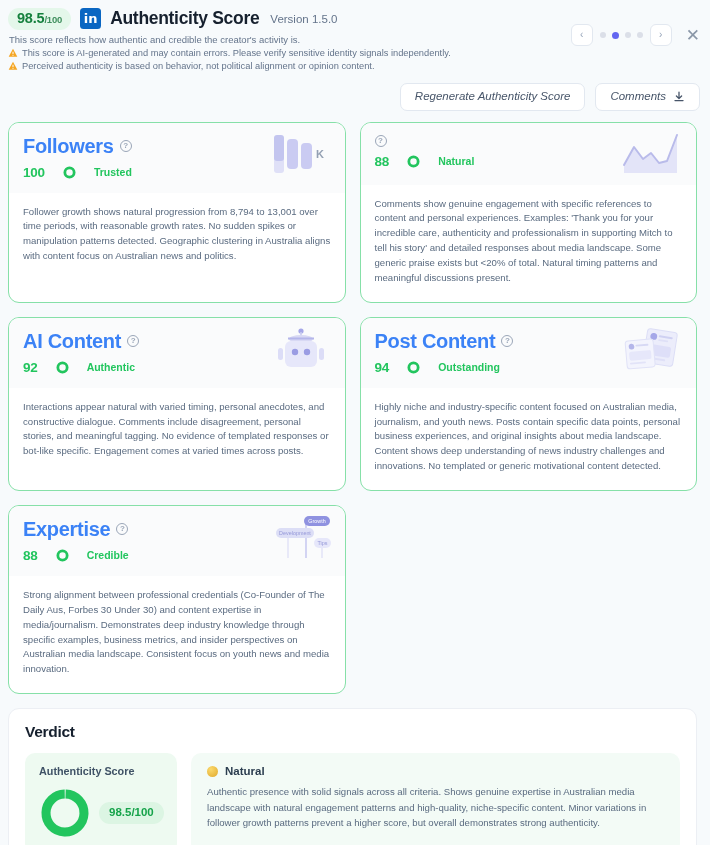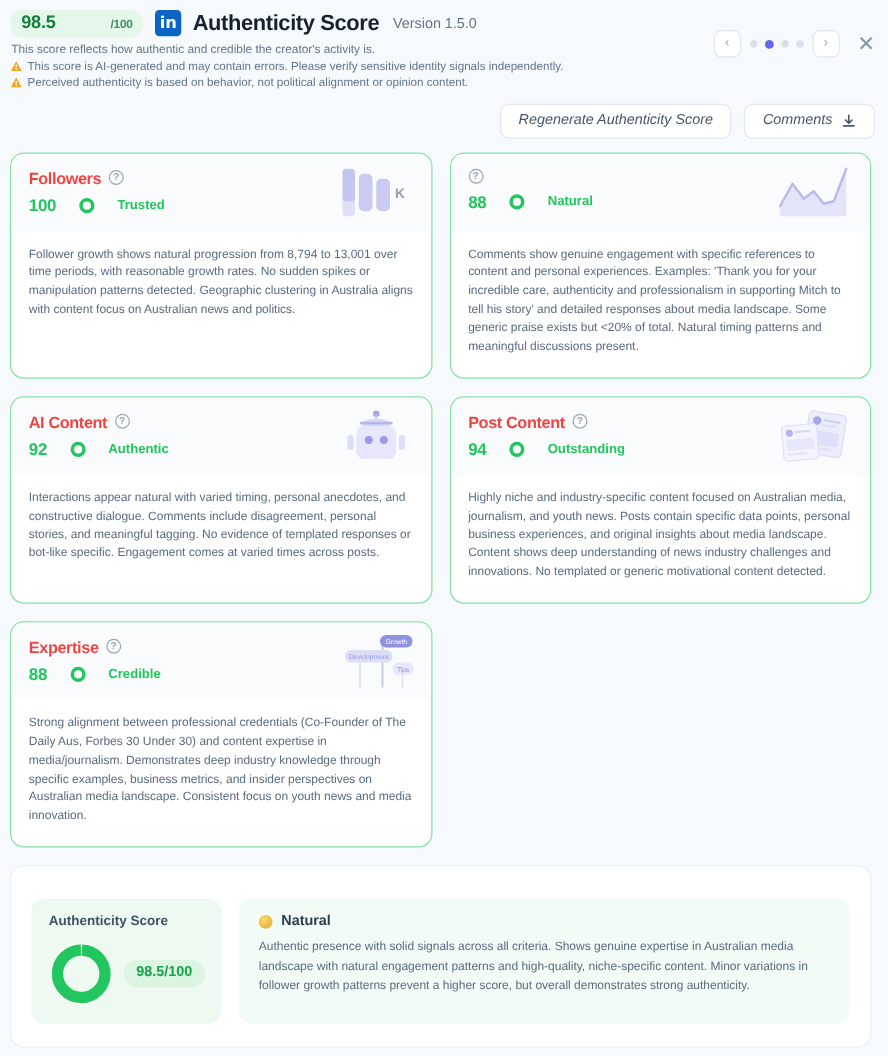--- a/index.html
+++ b/index.html
@@ -13,21 +13,21 @@
   .page { position: relative; width: 710px; height: 845px; background: #f7fafc; }
 
   
   .header { position: relative; padding: 8px 10px 4px 8px; }
   .hdr-top { display: flex; align-items: center; gap: 9px; }
   .score-pill {
     background: #e4f7ea; color: #15803d; border-radius: 11px;
     padding: 3px 9px 4px; font-size: 14.5px; font-weight: 700;
     letter-spacing: -0.2px; line-height: 1;
   }
-  .score-pill .denom { font-size: 9.5px; font-weight: 600; color: #3f8f5d; margin-left: 44px; }
+  .score-pill .denom { font-size: 9.5px; font-weight: 600; color: #3f8f5d; }
   .li-icon {
     width: 21px; height: 21px; background: #0a66c2; border-radius: 3.5px;
     display: flex; align-items: center; justify-content: center;
     color: #fff; font-size: 13px; font-weight: 700; font-family: "DejaVu Sans", sans-serif;
     line-height: 1; padding-bottom: 1px;
   }
   .hdr-title { font-size: 17.5px; font-weight: 700; color: #16202e; letter-spacing: -0.3px; }
   .hdr-version { font-size: 11.5px; color: #64748b; font-weight: 400; margin-left: 2px; }
   .hdr-sub { font-size: 9.5px; color: #64748b; margin: 4px 0 0 1px; }
   .warn-row { display: flex; align-items: center; gap: 4px; margin-top: 3px; }
@@ -65,21 +65,21 @@
   }
   .card {
     background: #fff; border: 1px solid #86e0a8; border-radius: 11px;
     overflow: hidden; display: flex; flex-direction: column;
   }
   .card-head {
     background: #fafbfc; padding: 12px 14px 13px; position: relative;
     min-height: 62px;
   }
   .card-title-row { display: flex; align-items: center; gap: 6px; }
-  .card-title { font-size: 13px; font-weight: 700; color: #ef4444; letter-spacing: -0.3px; }
+  .card-title { font-size: 20px; font-weight: 700; color: #3b82f6; letter-spacing: -0.3px; }
   .q-icon {
     width: 12px; height: 12px; border: 1.2px solid #9aa6b8; border-radius: 50%;
     font-size: 8px; color: #9aa6b8; display: flex; align-items: center;
     justify-content: center; line-height: 1; font-weight: 700;
   }
   .status-row { display: flex; align-items: center; gap: 18px; margin-top: 7px; }
   .score-num { font-size: 13.5px; font-weight: 700; color: #22c55e; letter-spacing: -0.2px; }
   .ring { width: 13px; height: 13px; flex: 0 0 13px; }
   .status-label { font-size: 10.5px; color: #22c55e; font-weight: 600; }
   .card-body { padding: 12px 14px 16px; font-size: 9.6px; line-height: 1.55; color: #5a6b80; }
@@ -308,20 +308,21 @@
         </svg>
       </div>
       <div class="card-body">Strong alignment between professional credentials (Co-Founder of The Daily Aus, Forbes 30 Under 30) and content expertise in media/journalism. Demonstrates deep industry knowledge through specific examples, business metrics, and insider perspectives on Australian media landscape. Consistent focus on youth news and media innovation.</div>
     </div>
 
     <div></div>
   </div>
 
   <div class="verdict-wrap">
     <div class="verdict">
+      <div class="verdict-title">Verdict</div>
       <div class="verdict-row">
         <div class="vr-left">
           <div class="vr-left-label">Authenticity Score</div>
           <div class="donut-row">
             <svg class="donut" viewBox="0 0 52 52">
               <circle cx="26" cy="26" r="19" fill="none" stroke="#d6f2de" stroke-width="9"></circle>
               <circle cx="26" cy="26" r="19" fill="none" stroke="#22c55e" stroke-width="9" stroke-dasharray="117.6 119.4" stroke-linecap="butt" transform="rotate(-88 26 26)"></circle>
             </svg>
             <span class="donut-val">98.5/100</span>
           </div>

